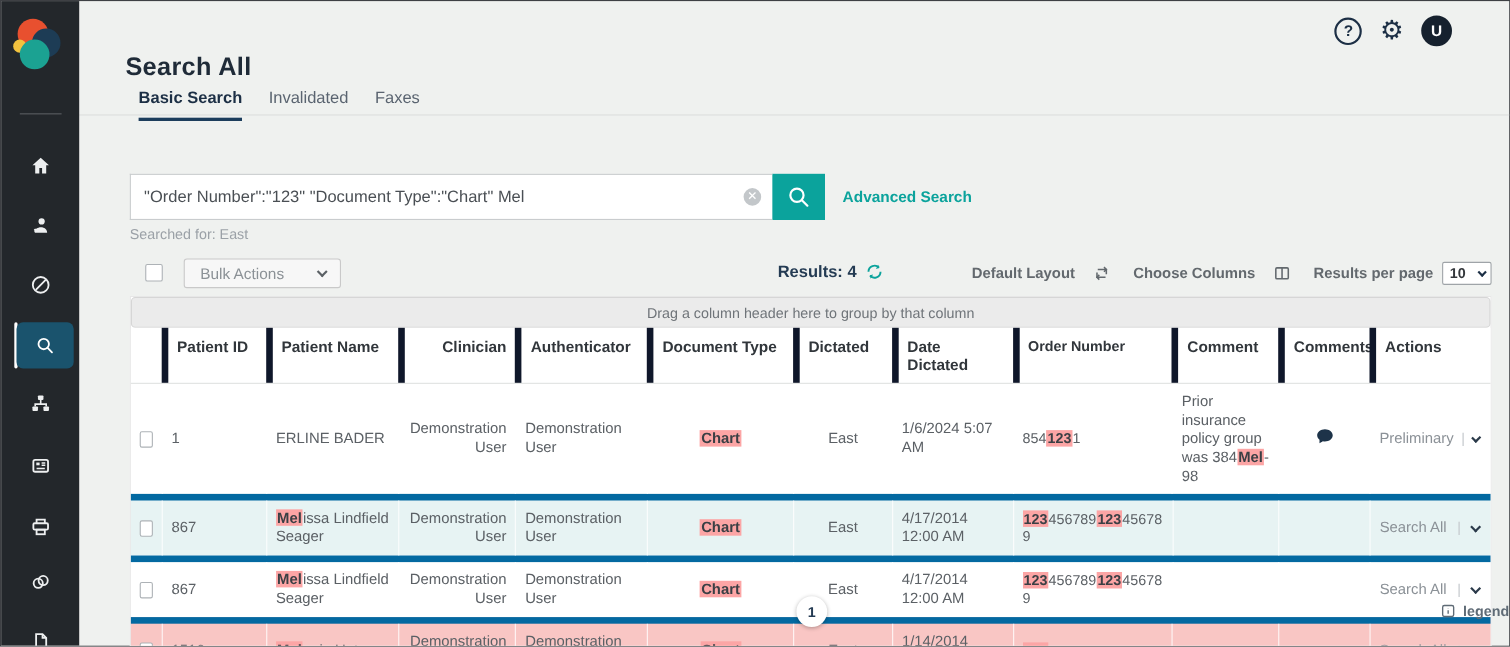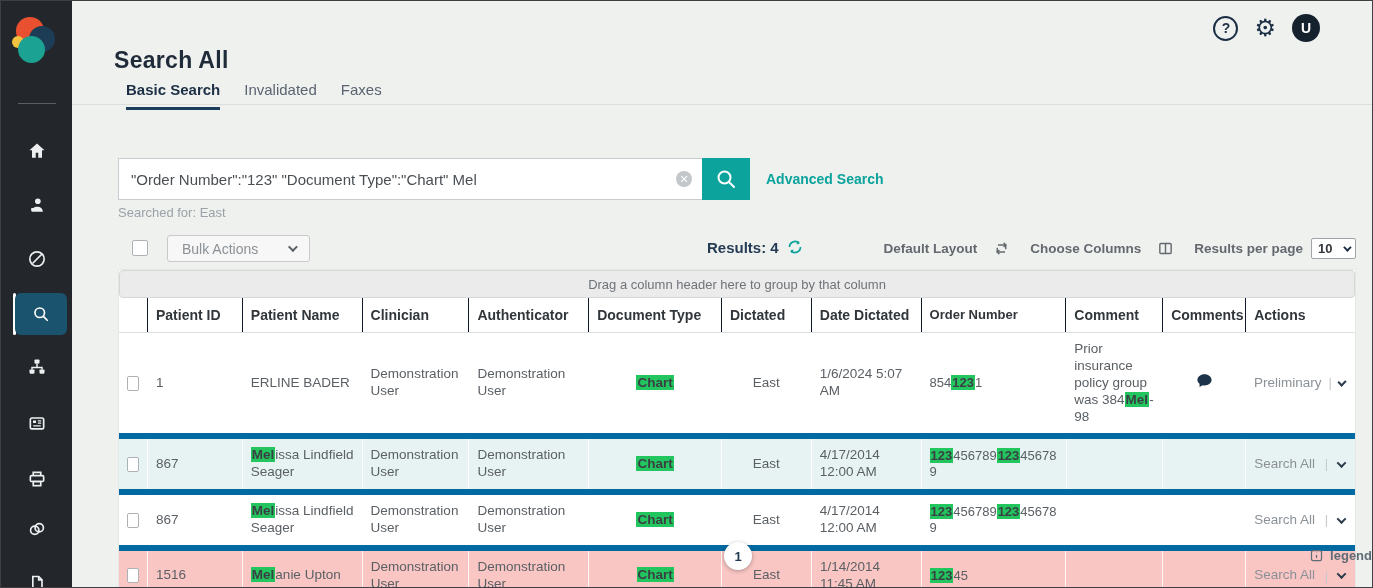--- a/index.html
+++ b/index.html
@@ -57,34 +57,34 @@
   .tool-label { font-size:13.5px; font-weight:700; color:#63696E; display:flex; align-items:center; gap:16px; cursor:pointer; }
   .pp-select { width:45px; height:21px; background:#fff; border:1px solid #9FA4A8; border-radius:2px; display:flex; align-items:center; justify-content:space-between; padding:0 6px; cursor:pointer; }
   .pp-select span { font-size:13px; color:#33373B; }
   .pp-select .chev { width:6px; height:6px; border-color:#1C2F45; }
 
   
   .table { position:absolute; left:46px; top:268px; width:1238px; background:#fff; border:1px solid #E7E7E7; }
   .drag-hint { height:28px; background:#EBEBEB; border:1px solid #D6D6D6; border-radius:4px; display:flex; align-items:center; justify-content:center; font-size:13px; color:#6F7479; }
   .thead { display:flex; background:#fff; border-bottom:1px solid #DDDFDE; }
   .th { padding:9px 8px; font-size:14px; font-weight:700; color:#31363B; }
-  .th + .th { border-left:1px solid #0f172a; }
+  .th + .th { border-left:6px solid #0f172a; }
   .tbody .tr { display:flex; border-top:6px solid #0369a1; min-height:38px; }
   .tbody .tr:first-child { border-top:none; min-height:83px; }
   .td { padding:8px; font-size:13.5px; line-height:1.25; color:#5B6065; display:flex; align-items:center; }
   .td + .td { border-left:1px solid rgba(255,255,255,0.85); }
   .td .inner { width:100%; overflow-wrap:break-word; }
-  .c0{width:28px;} .c1{width:95px;} .c2{width:120px;} .c3{width:107px;}
+  .c0{width:28px;} .c1{width:95px;} .c2{width:120px;} .c3{width:107px;text-align:right;}
   .c4{width:120px;} .c5{width:133px;} .c6{width:90px;} .c7{width:110px;}
   .c8{width:145px; padding-right:2px; font-size:13px;} .c9{width:97px;} .c10{width:83px;} .c11{width:110px;}
   .td.c5 .inner, .td.c6 .inner, .th.c5, .th.c6 { text-align:left; }
   .td.c5, .td.c6, .td.c10 { justify-content:center; }
   .td.c5 .inner, .td.c6 .inner { width:auto; }
   .td.c11 { justify-content:space-between; gap:7px; padding-right:10px; }
-  .hl { background:#22c55e; font-weight:700; color:#3A3F44; padding:0 1px; }
+  .hl { background:#fca5a5; font-weight:700; color:#3A3F44; padding:0 1px; }
   .action-label { font-size:13.5px; color:#8B9197; cursor:pointer; }
   .action-sep { color:#C5C9CD; font-size:13px; }
   .row-chev { display:inline-block; width:7px; height:7px; border-right:2px solid #2B3A4A; border-bottom:2px solid #2B3A4A; transform:rotate(45deg) translate(-1px,-1px); cursor:pointer; }
   .bubble svg { width:17px; height:17px; cursor:pointer; }
 
   
   .pager { position:absolute; left:652px; top:541px; width:28px; height:28px; border-radius:50%; background:#fff; box-shadow:0 1px 4px rgba(0,0,0,0.3); display:flex; align-items:center; justify-content:center; font-size:13px; font-weight:700; color:#243B53; cursor:pointer; }
   .legend { position:absolute; right:18px; top:547px; display:flex; align-items:center; gap:6px; font-size:13px; font-weight:700; color:#5F6B76; cursor:pointer; }
   .legend svg { width:15px; height:15px; }
 </style>

